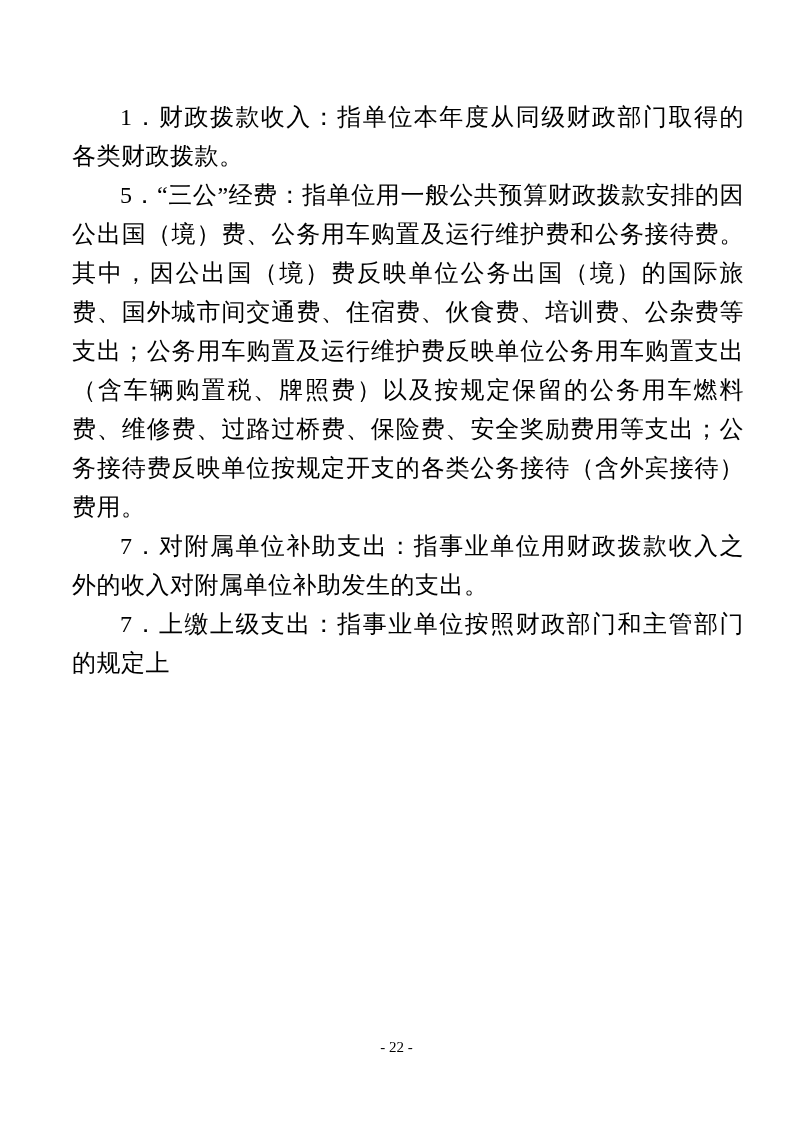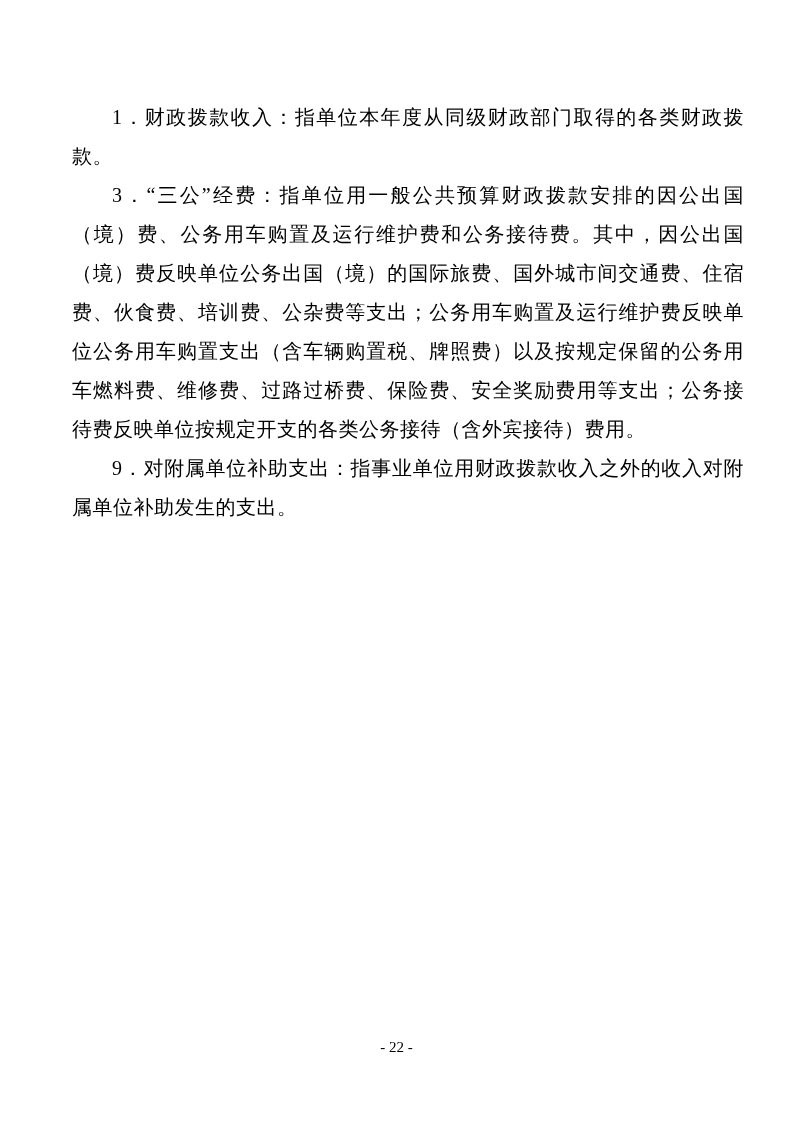--- a/index.html
+++ b/index.html
@@ -19,21 +19,21 @@
   }
   .content {
     position: absolute;
     top: 98px;
     left: 72px;
     right: 49px;
   }
   .content p {
     margin: 0;
     padding: 0;
-    font-size: 20px;
+    font-size: 24px;
     line-height: 39px;
     text-align: justify;
     text-justify: inter-ideograph;
     text-indent: 2em;
     letter-spacing: 0.5px;
     word-break: break-all;
   }
   .footer {
     position: absolute;
     bottom: 66px;
@@ -45,17 +45,18 @@
     color: #000000;
     font-family: "Liberation Serif", "DejaVu Serif", serif;
   }
 </style>
 </head>
 <body>
 
 <div class="page">
   <div class="content">
     <p>1．财政拨款收入：指单位本年度从同级财政部门取得的各类财政拨款。</p>
-    <p>3．“三公”经费：指单位用一般公共预算财政拨款安排的因公出国（境）费、公务用车购置及运行维护费和公务接待费。其中，因公出国（境）费反映单位公务出国（境）的国际旅费、国外城市间交通费、住宿费、伙食费、培训费、公杂费等支出；公务用车购置及运行维护费反映单位公务用车购置支出（含车辆购置税、牌照费）以及按规定保留的公务用车燃料费、维修费、过路过桥费、保险费、安全奖励费用等支出；公务接待费反映单位按规定开支的各类公务接待（含外宾接待）费用。</p>
-    <p>9．对附属单位补助支出：指事业单位用财政拨款收入之外的收入对附属单位补助发生的支出。</p>
+    <p>5．“三公”经费：指单位用一般公共预算财政拨款安排的因公出国（境）费、公务用车购置及运行维护费和公务接待费。其中，因公出国（境）费反映单位公务出国（境）的国际旅费、国外城市间交通费、住宿费、伙食费、培训费、公杂费等支出；公务用车购置及运行维护费反映单位公务用车购置支出（含车辆购置税、牌照费）以及按规定保留的公务用车燃料费、维修费、过路过桥费、保险费、安全奖励费用等支出；公务接待费反映单位按规定开支的各类公务接待（含外宾接待）费用。</p>
+    <p>7．对附属单位补助支出：指事业单位用财政拨款收入之外的收入对附属单位补助发生的支出。</p>
+    <p>7．上缴上级支出：指事业单位按照财政部门和主管部门的规定上</p>
   </div>
   <div class="footer">- 22 -</div>
 </div>
 
 </body></html>

